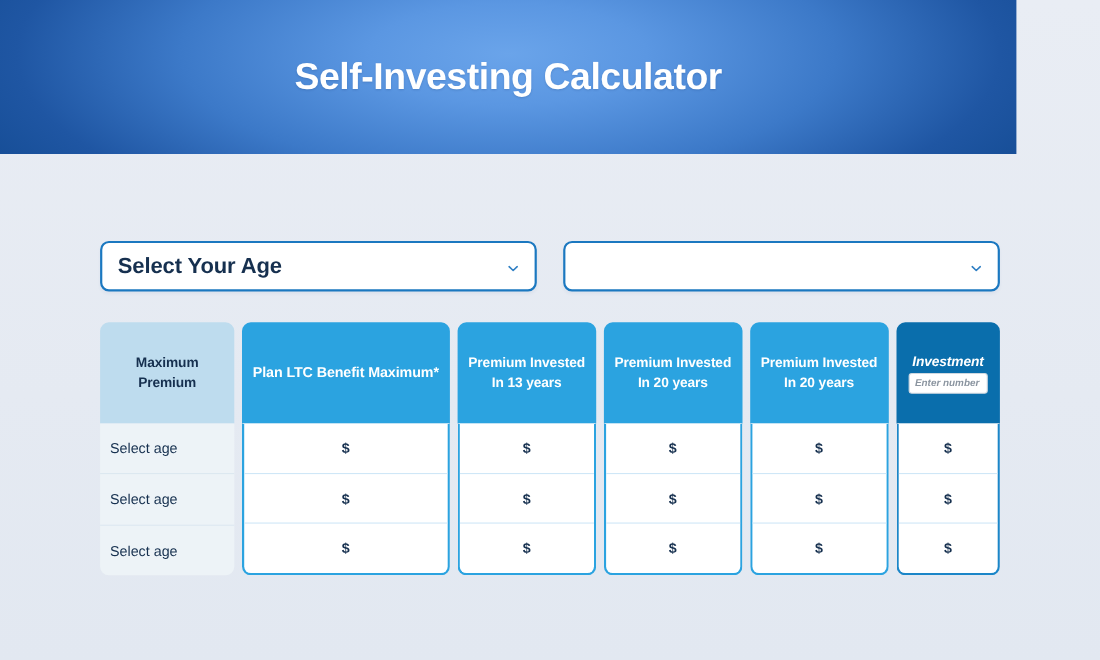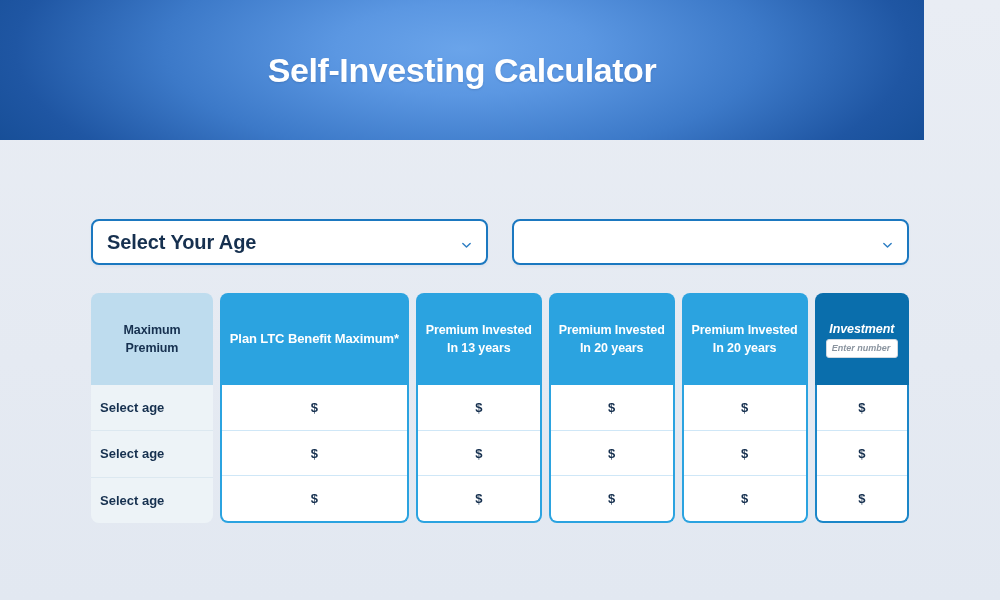--- a/index.html
+++ b/index.html
@@ -106,21 +106,21 @@
     flex: 1;
     display: flex;
     flex-direction: column;
   }
   .col-premium .cell {
     flex: 1;
     display: flex;
     align-items: center;
     padding-left: 9px;
     font-size: 13px;
-    font-weight: bold;
+    font-weight: normal;
     color: #16304f;
     border-top: 1px solid #dce8f0;
   }
   .col-premium .cell:first-child { border-top: none; }
 
   
   .col-data { margin-left: 7px; }
   .col-w-ltc   { width: 192px; }
   .col-w-std   { width: 128px; }
   .col-w-inv   { width: 96px; }

